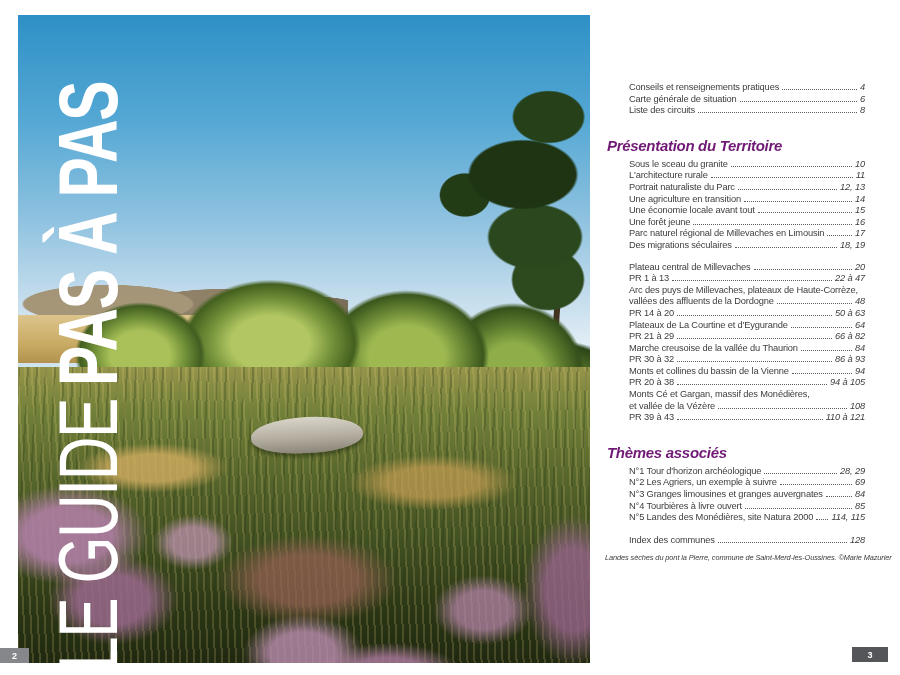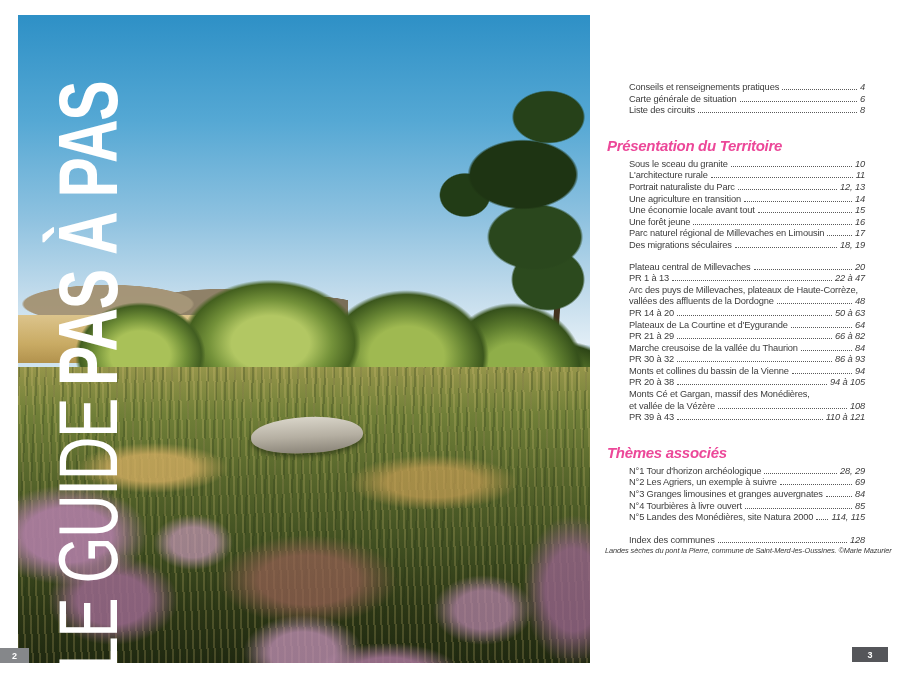--- a/index.html
+++ b/index.html
@@ -79,26 +79,26 @@
   .badge-left{left:0;top:648px;width:29px;background:#85878a;}
   .badge-right{left:852px;top:647px;width:36px;background:#55565a;}
 
   
   .toc{position:absolute;left:590px;top:16px;width:285px;box-sizing:border-box;
        padding:66px 10px 0 39px;color:#3d3d3d;}
   .row{display:flex;align-items:baseline;font-size:9.3px;line-height:11.6px;letter-spacing:-.15px;}
   .lbl{white-space:nowrap;}
   .leader{flex:1;min-width:5px;border-bottom:1px dotted #5a5a5a;margin:0 3px 2px 3px;}
   .num{font-style:italic;white-space:nowrap;}
-  .heading{font-size:15px;font-weight:bold;font-style:italic;color:#ec4899;
+  .heading{font-size:15px;font-weight:bold;font-style:italic;color:#701a75;
            margin:20px 0 5px -22px;letter-spacing:-.3px;}
   .group{}
   .group.first{margin-top:10px;}
   .endgroup{margin-top:11px;}
-  .caption{margin:0 0 0 -24px;font-size:7.4px;font-style:italic;color:#3a3a3a;
+  .caption{margin:7px 0 0 -24px;font-size:7.4px;font-style:italic;color:#3a3a3a;
            white-space:nowrap;letter-spacing:-.1px;}
 </style>
 </head>
 <body>
 
 <div class="page">
 
   <div class="photo">
     <div class="sky"></div>
     <div class="hills"></div>

